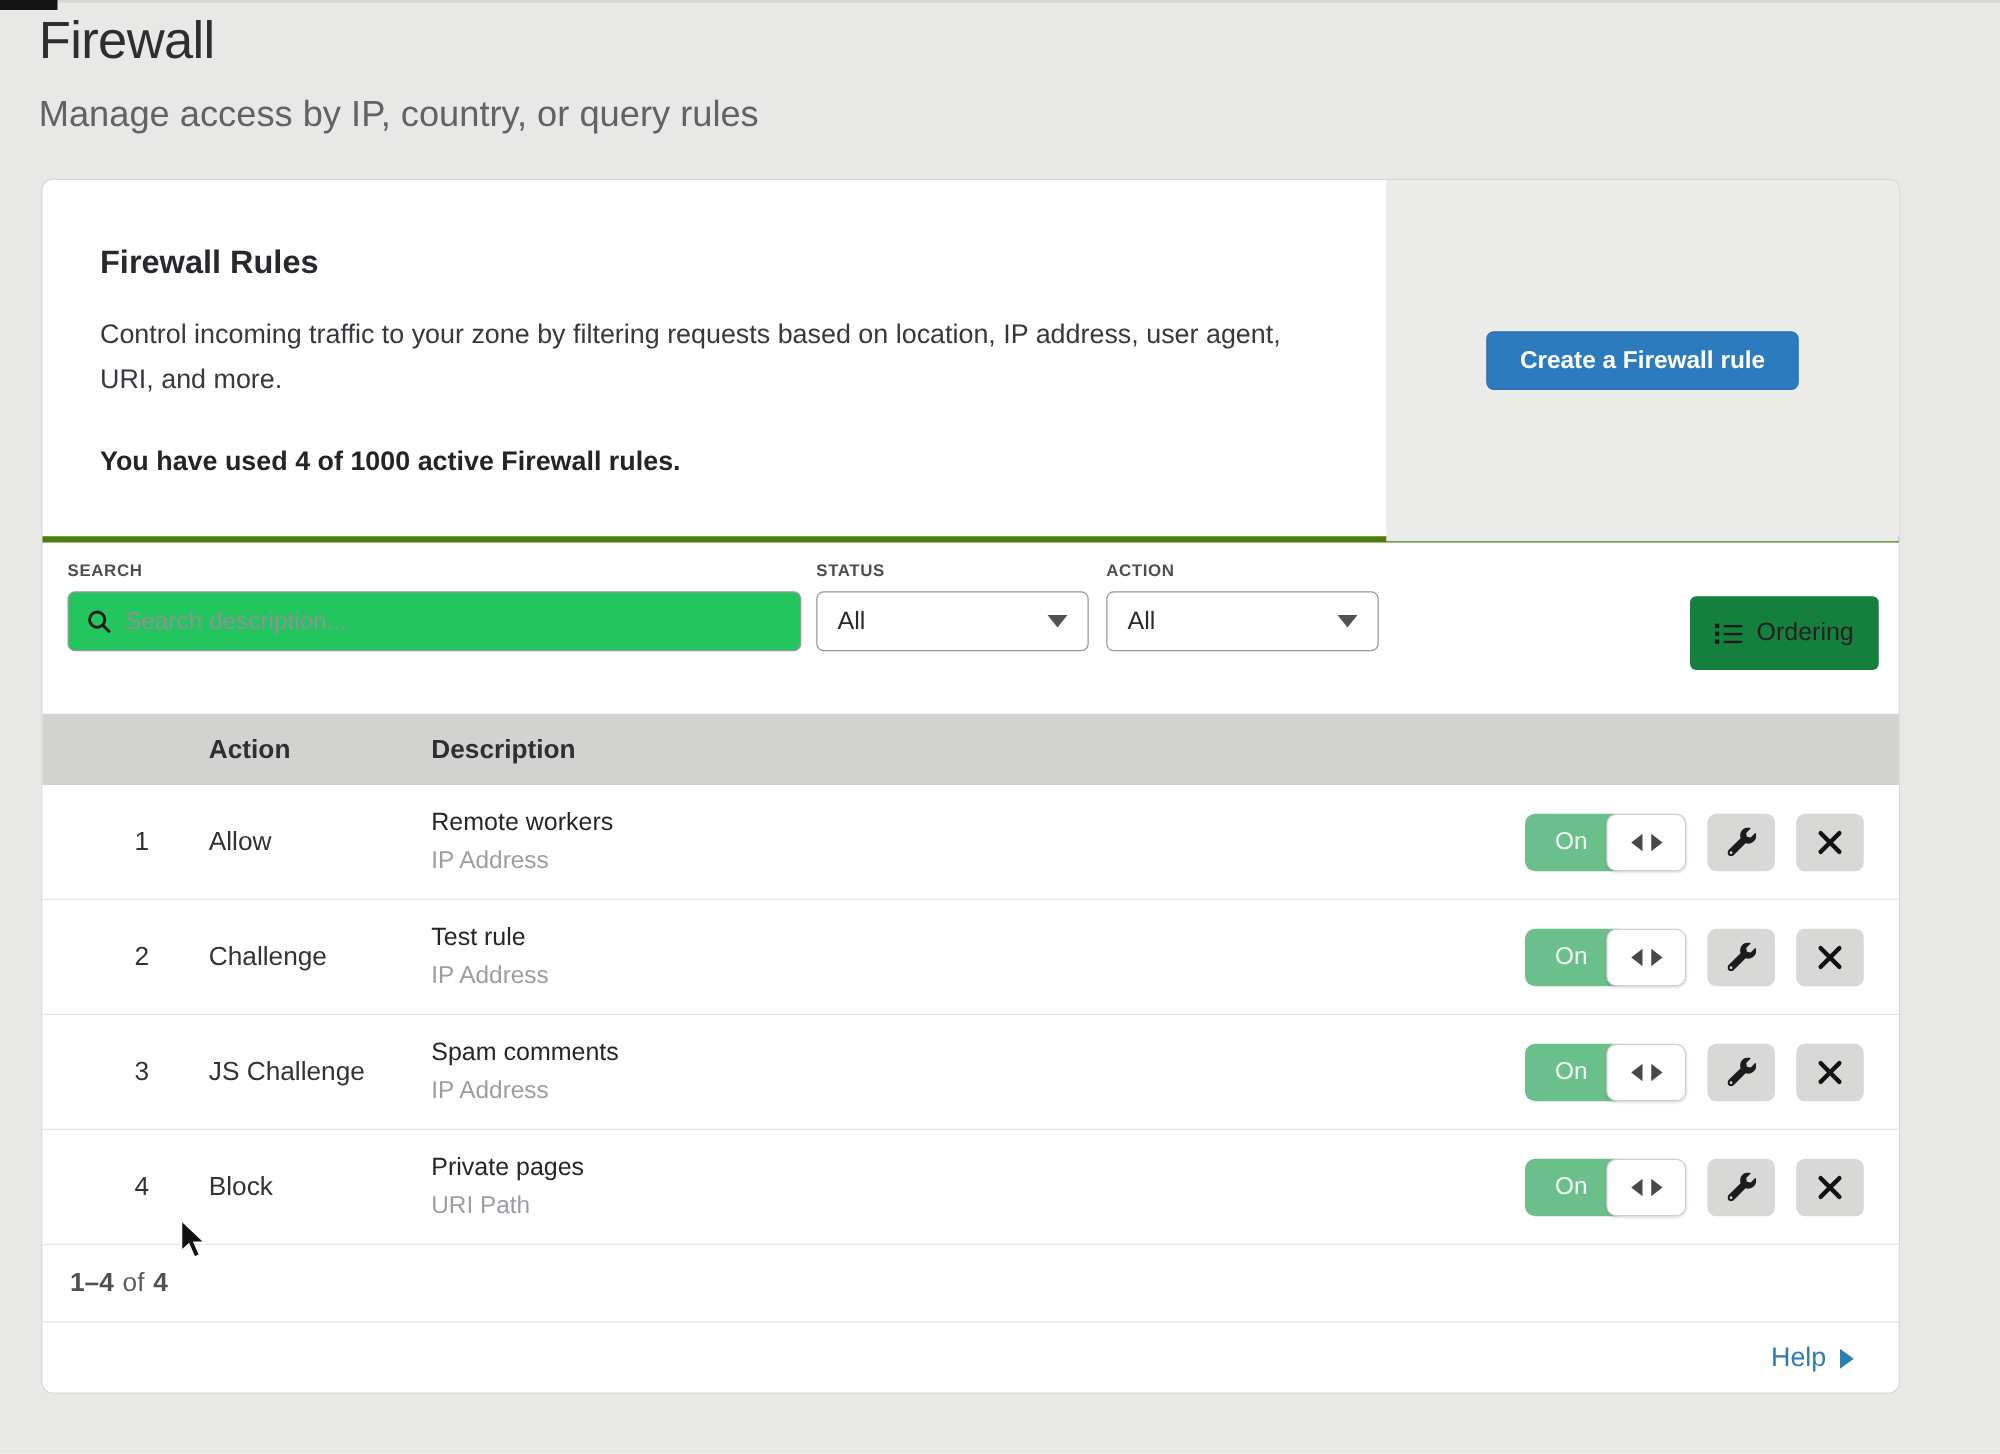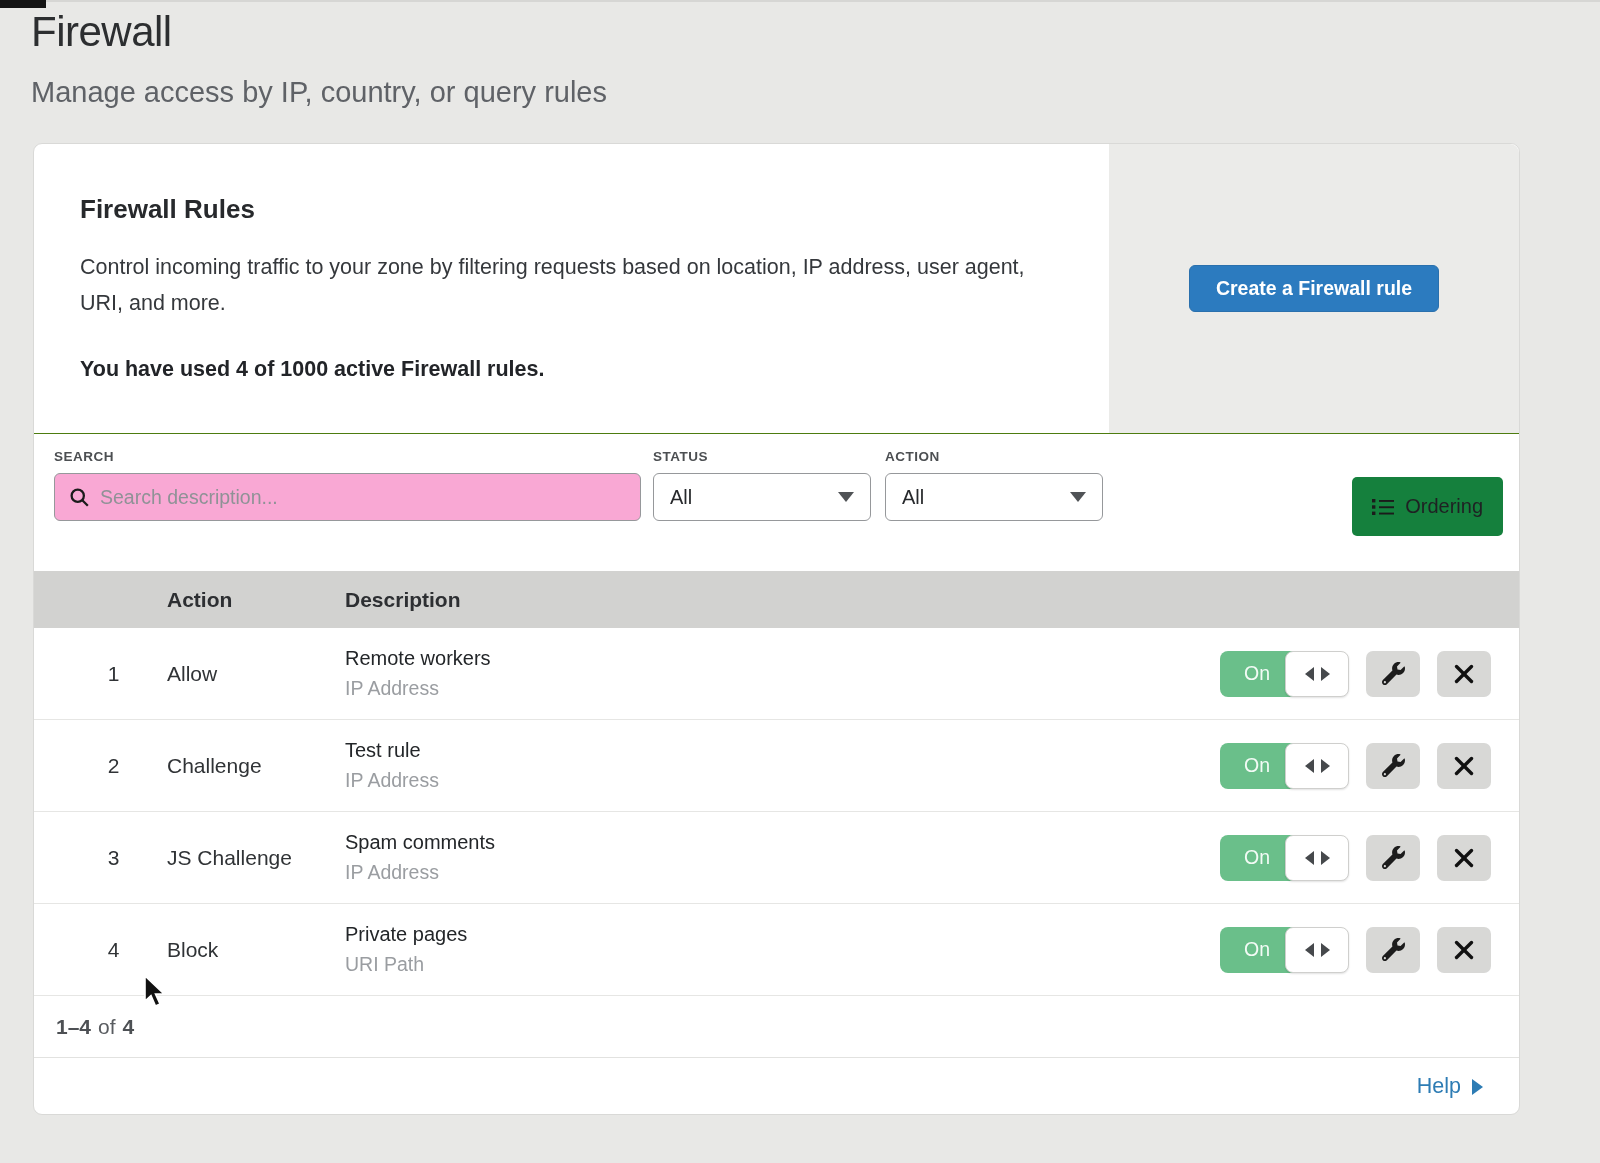--- a/index.html
+++ b/index.html
@@ -18,42 +18,42 @@
   .page-header h1 { font-size:42px; font-weight:500; color:#2c2e30; letter-spacing:-0.5px; }
   .page-header .subtitle { margin-top:20px; font-size:29px; font-weight:400; color:#5f6267; }
 
   
   .card {
     position:absolute; left:33px; top:143px; width:1487px; height:972px;
     background:#ffffff; border:1px solid #d9d9d7; border-radius:9px;
   }
 
   
-  .intro { position:relative; height:290px; border-bottom:1px solid #4d7c0f; }
+  .intro { position:relative; height:290px; border-bottom:5px solid #4d7c0f; }
   .intro-left { padding:50px 0 0 46px; }
   .intro-left h2 { font-size:26px; font-weight:700; color:#27292c; margin-bottom:24px; }
   .intro-left p.desc { font-size:21.5px; line-height:36px; color:#35383c; width:950px; margin-bottom:36px; }
   .intro-left p.usage { font-size:21.5px; font-weight:700; color:#222428; }
   .intro-right {
     position:absolute; top:0; right:0; width:410px; height:289px;
     background:#ebebe9; border-radius:0 9px 0 0;
     display:flex; align-items:center; justify-content:center;
   }
   .btn-primary {
     background:#2c7bbf; color:#ffffff; border:1px solid #2a70ad; border-radius:6px;
     font-family:inherit; font-size:19.5px; font-weight:700;
     padding:11px 26px; cursor:pointer;
   }
 
   
   .filters { position:relative; height:137px; }
   .filter-label { display:block; font-size:13.5px; font-weight:700; letter-spacing:0.5px; color:#4c4f52; margin-bottom:9px; }
   .g-search { position:absolute; left:20px; top:15px; width:587px; }
   .search-box {
-    height:48px; border:1px solid #96989b; border-radius:6px; background:#f9a8d4;
+    height:48px; border:1px solid #96989b; border-radius:6px; background:#22c55e;
     display:flex; align-items:center; padding:0 14px; gap:10px;
   }
   .search-box svg { flex:0 0 auto; }
   .search-box input {
     border:none; outline:none; flex:1; font-family:inherit;
     font-size:19.5px; color:#333;
     background:transparent;
   }
   .search-box input::placeholder { color:#8f9296; }
   .g-status { position:absolute; left:619px; top:15px; width:218px; }

